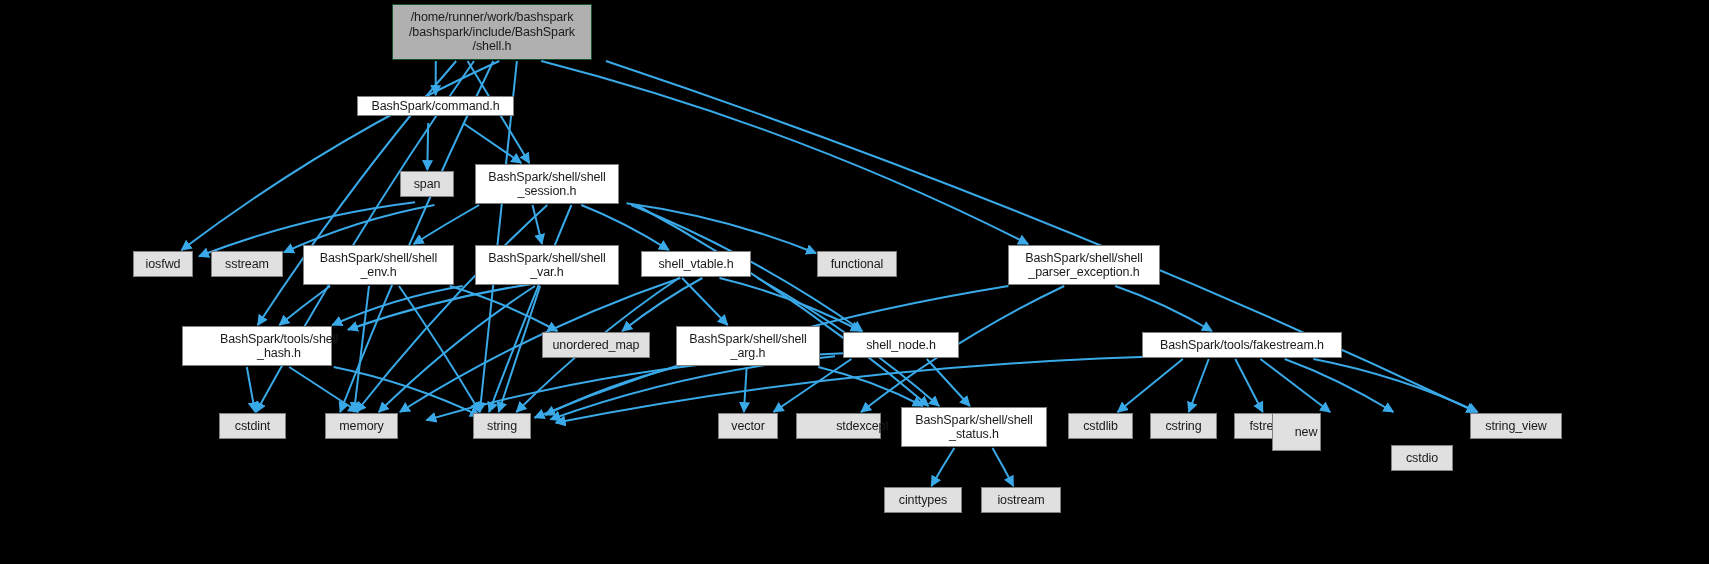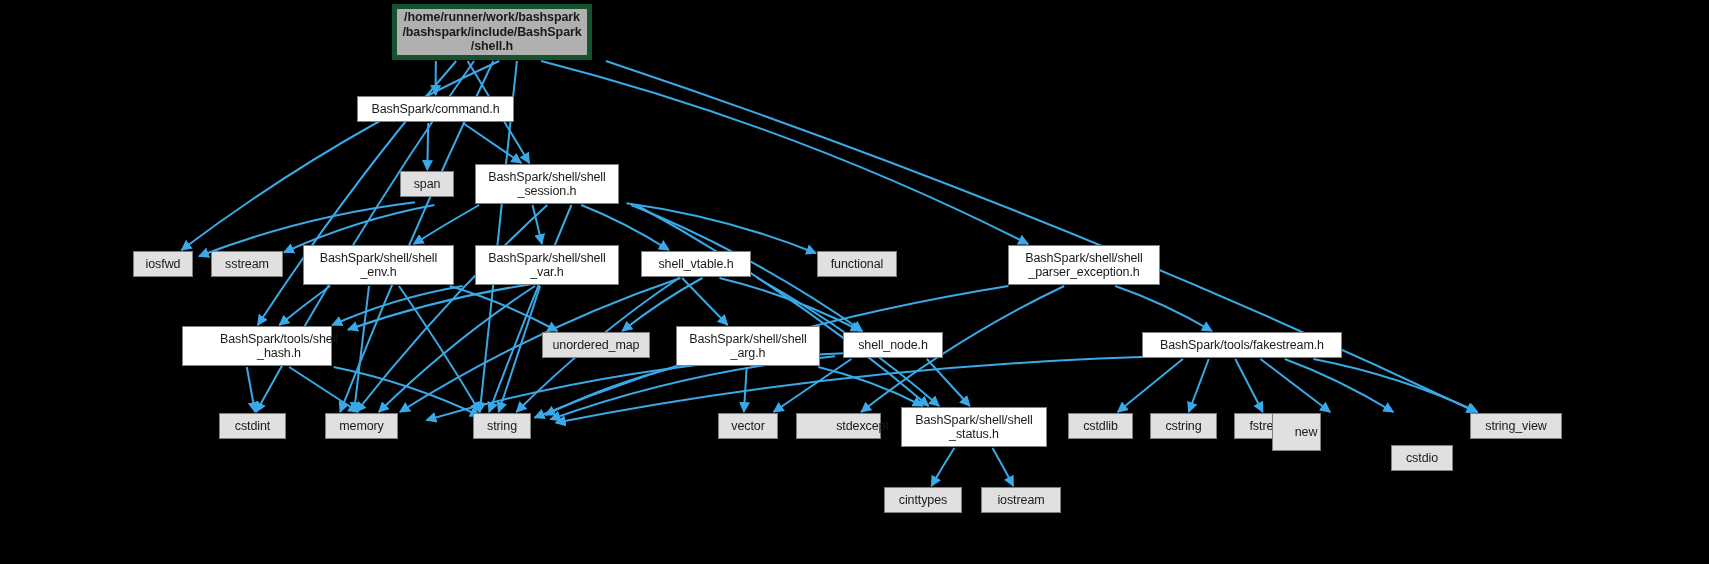--- a/index.html
+++ b/index.html
@@ -4,21 +4,21 @@
 <style>
   html,body{margin:0;padding:0;background:#000;}
   body{font-family:"Liberation Sans",sans-serif;}
   #graph{position:relative;width:1709px;height:564px;background:#000;overflow:hidden;}
   #edges{position:absolute;left:0;top:0;width:1709px;height:564px;}
   .node{position:absolute;box-sizing:border-box;border:1px solid #808080;
         display:flex;align-items:center;justify-content:center;text-align:center;
         font-size:12.5px;line-height:14.5px;color:#1a1a1a;white-space:pre;
         background:#e0e0e0;letter-spacing:-0.1px;}
   .node.hdr{background:#ffffff;}
-  .node.root{background:#b0b0b0;border:5px solid #14532d;font-weight:bold;}
+  .node.root{background:#b0b0b0;border:1px solid #14532d;}
   .node span{display:block;padding:0 5px;}
 </style>
 </head>
 <body>
 
 <div id="graph">
   <svg id="edges" viewBox="0 0 1709 564" width="1709" height="564">
       <defs>
         <marker id="arrow" viewBox="0 0 10 10" refX="9" refY="5" markerWidth="5.5" markerHeight="5.5" orient="auto-start-reverse" markerUnits="strokeWidth">
           <path d="M 0 0 L 10 5 L 0 10 z" fill="#39a9e8"></path>
@@ -78,40 +78,40 @@
       <path d="M 1260.4 359.0 Q 1295.3 385.5 1330.1 412.0" fill="none" stroke="#39a9e8" stroke-width="2" marker-end="url(#arrow)"></path>
       <path d="M 1284.7 359.0 Q 1339.0 379.0 1393.3 412.0" fill="none" stroke="#39a9e8" stroke-width="2" marker-end="url(#arrow)"></path>
       <path d="M 1313.4 359.0 Q 1399.6 375.6 1477.6 412.0" fill="none" stroke="#39a9e8" stroke-width="2" marker-end="url(#arrow)"></path>
       <path d="M 1183.0 355.8 Q 857.9 363.3 555.7 422.8" fill="none" stroke="#39a9e8" stroke-width="2" marker-end="url(#arrow)"></path>
       <path d="M 954.3 448.0 Q 942.3 467.0 931.4 486.0" fill="none" stroke="#39a9e8" stroke-width="2" marker-end="url(#arrow)"></path>
       <path d="M 992.5 448.0 Q 1003.4 467.0 1013.3 486.0" fill="none" stroke="#39a9e8" stroke-width="2" marker-end="url(#arrow)"></path>
     </svg>
 <div class="node root" style="left: 392px; top: 4px; width: 200px; height: 56px;"><span>/home/runner/work/bashspark
 /bashspark/include/BashSpark
 /shell.h</span></div>
-    <div class="node hdr" style="left: 357px; top: 96px; width: 157px; height: 26px;"><span>BashSpark/command.h</span></div>
+    <div class="node hdr" style="left: 357px; top: 96px; width: 157px; height: 20px;"><span>BashSpark/command.h</span></div>
     <div class="node" style="left: 400px; top: 171px; width: 54px; height: 26px;"><span>span</span></div>
     <div class="node hdr" style="left: 475px; top: 164px; width: 144px; height: 40px;"><span>BashSpark/shell/shell
 _session.h</span></div>
     <div class="node" style="left: 133px; top: 251px; width: 60px; height: 26px;"><span>iosfwd</span></div>
     <div class="node" style="left: 211px; top: 251px; width: 72px; height: 26px;"><span>sstream</span></div>
     <div class="node hdr" style="left: 303px; top: 245px; width: 151px; height: 40px;"><span>BashSpark/shell/shell
 _env.h</span></div>
     <div class="node hdr" style="left: 475px; top: 245px; width: 144px; height: 40px;"><span>BashSpark/shell/shell
 _var.h</span></div>
     <div class="node hdr" style="left: 641px; top: 251px; width: 110px; height: 26px;"><span>shell_vtable.h</span></div>
     <div class="node" style="left: 817px; top: 251px; width: 80px; height: 26px;"><span>functional</span></div>
     <div class="node hdr" style="left: 1008px; top: 245px; width: 152px; height: 40px;"><span>BashSpark/shell/shell
 _parser_exception.h</span></div>
     <div class="node hdr" style="left: 182px; top: 326px; width: 150px; height: 40px; padding-left: 44px;"><span>BashSpark/tools/shell
 _hash.h</span></div>
     <div class="node" style="left: 542px; top: 332px; width: 108px; height: 26px;"><span>unordered_map</span></div>
     <div class="node hdr" style="left: 676px; top: 326px; width: 144px; height: 40px;"><span>BashSpark/shell/shell
 _arg.h</span></div>
-    <div class="node hdr" style="left: 843px; top: 332px; width: 100px; height: 26px;"><span>shell_node.h</span></div>
+    <div class="node hdr" style="left: 843px; top: 332px; width: 116px; height: 26px;"><span>shell_node.h</span></div>
     <div class="node hdr" style="left: 1142px; top: 332px; width: 200px; height: 26px;"><span>BashSpark/tools/fakestream.h</span></div>
     <div class="node" style="left: 219px; top: 413px; width: 67px; height: 26px;"><span>cstdint</span></div>
     <div class="node" style="left: 325px; top: 413px; width: 73px; height: 26px;"><span>memory</span></div>
     <div class="node" style="left: 473px; top: 413px; width: 58px; height: 26px;"><span>string</span></div>
     <div class="node" style="left: 718px; top: 413px; width: 60px; height: 26px;"><span>vector</span></div>
     <div class="node" style="left: 796px; top: 413px; width: 85px; height: 26px; padding-left: 48px;"><span>stdexcept</span></div>
     <div class="node hdr" style="left: 901px; top: 407px; width: 146px; height: 40px;"><span>BashSpark/shell/shell
 _status.h</span></div>
     <div class="node" style="left: 1068px; top: 413px; width: 65px; height: 26px;"><span>cstdlib</span></div>
     <div class="node" style="left: 1150px; top: 413px; width: 67px; height: 26px;"><span>cstring</span></div>

